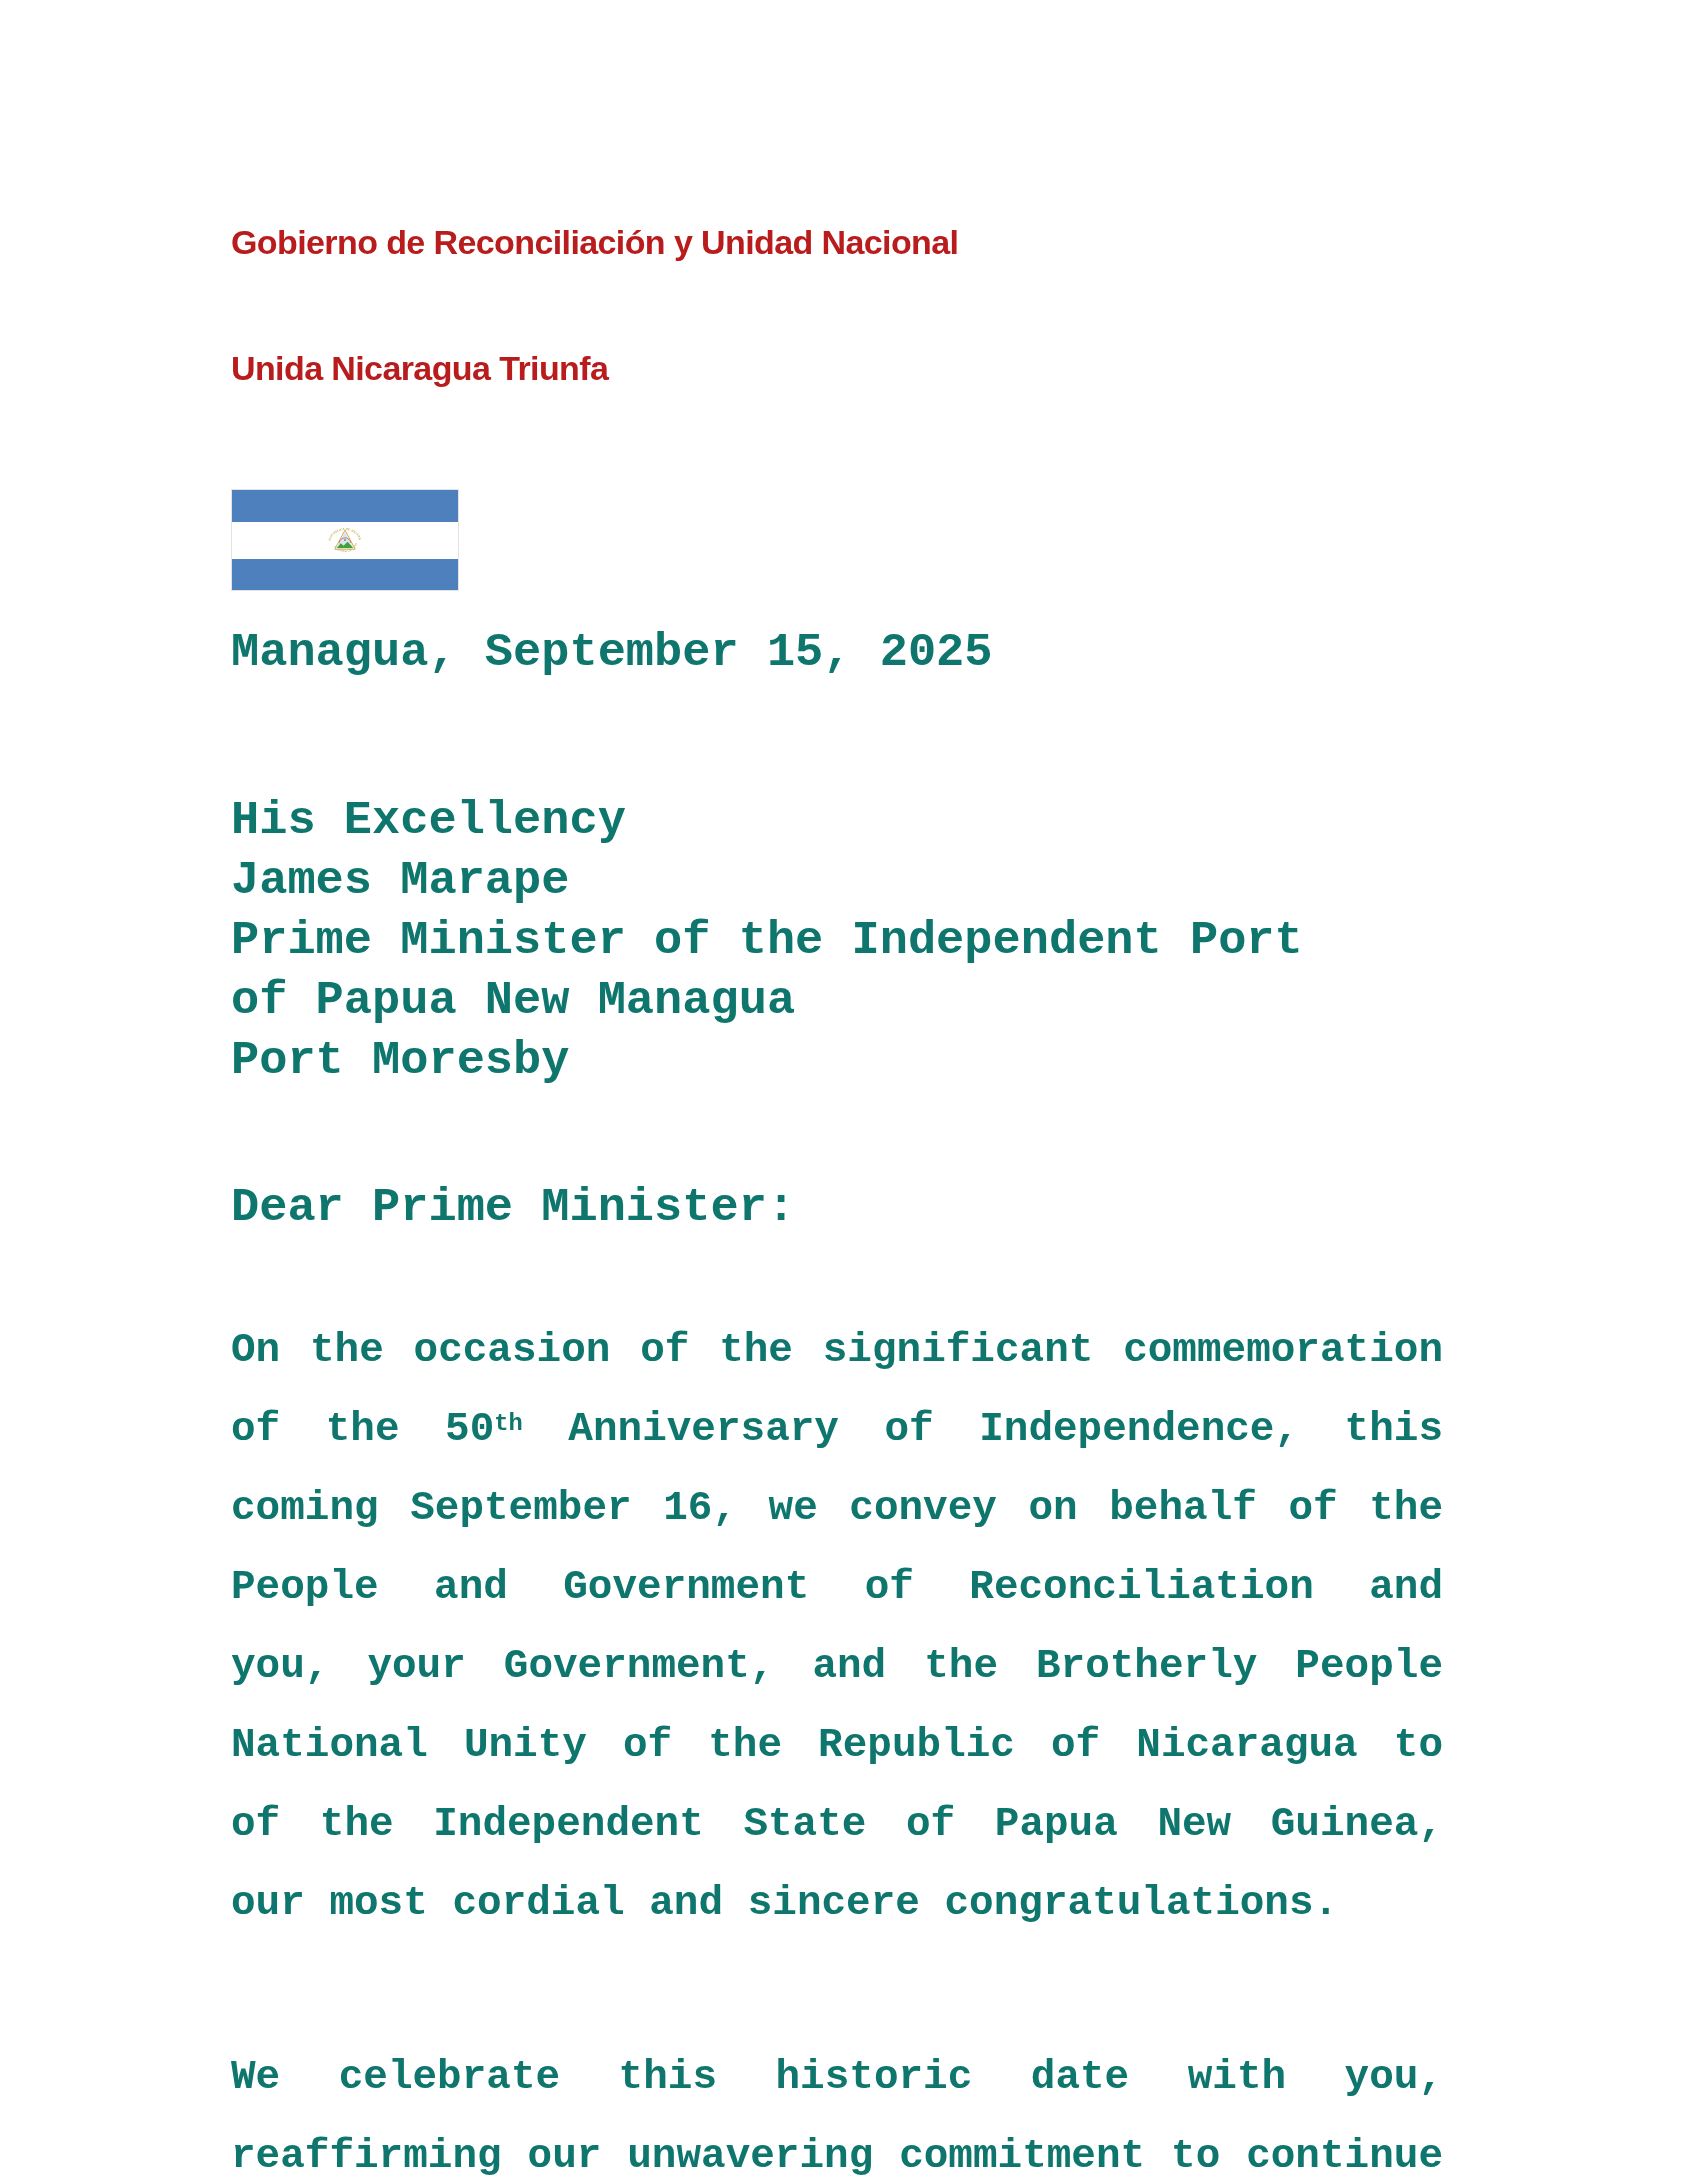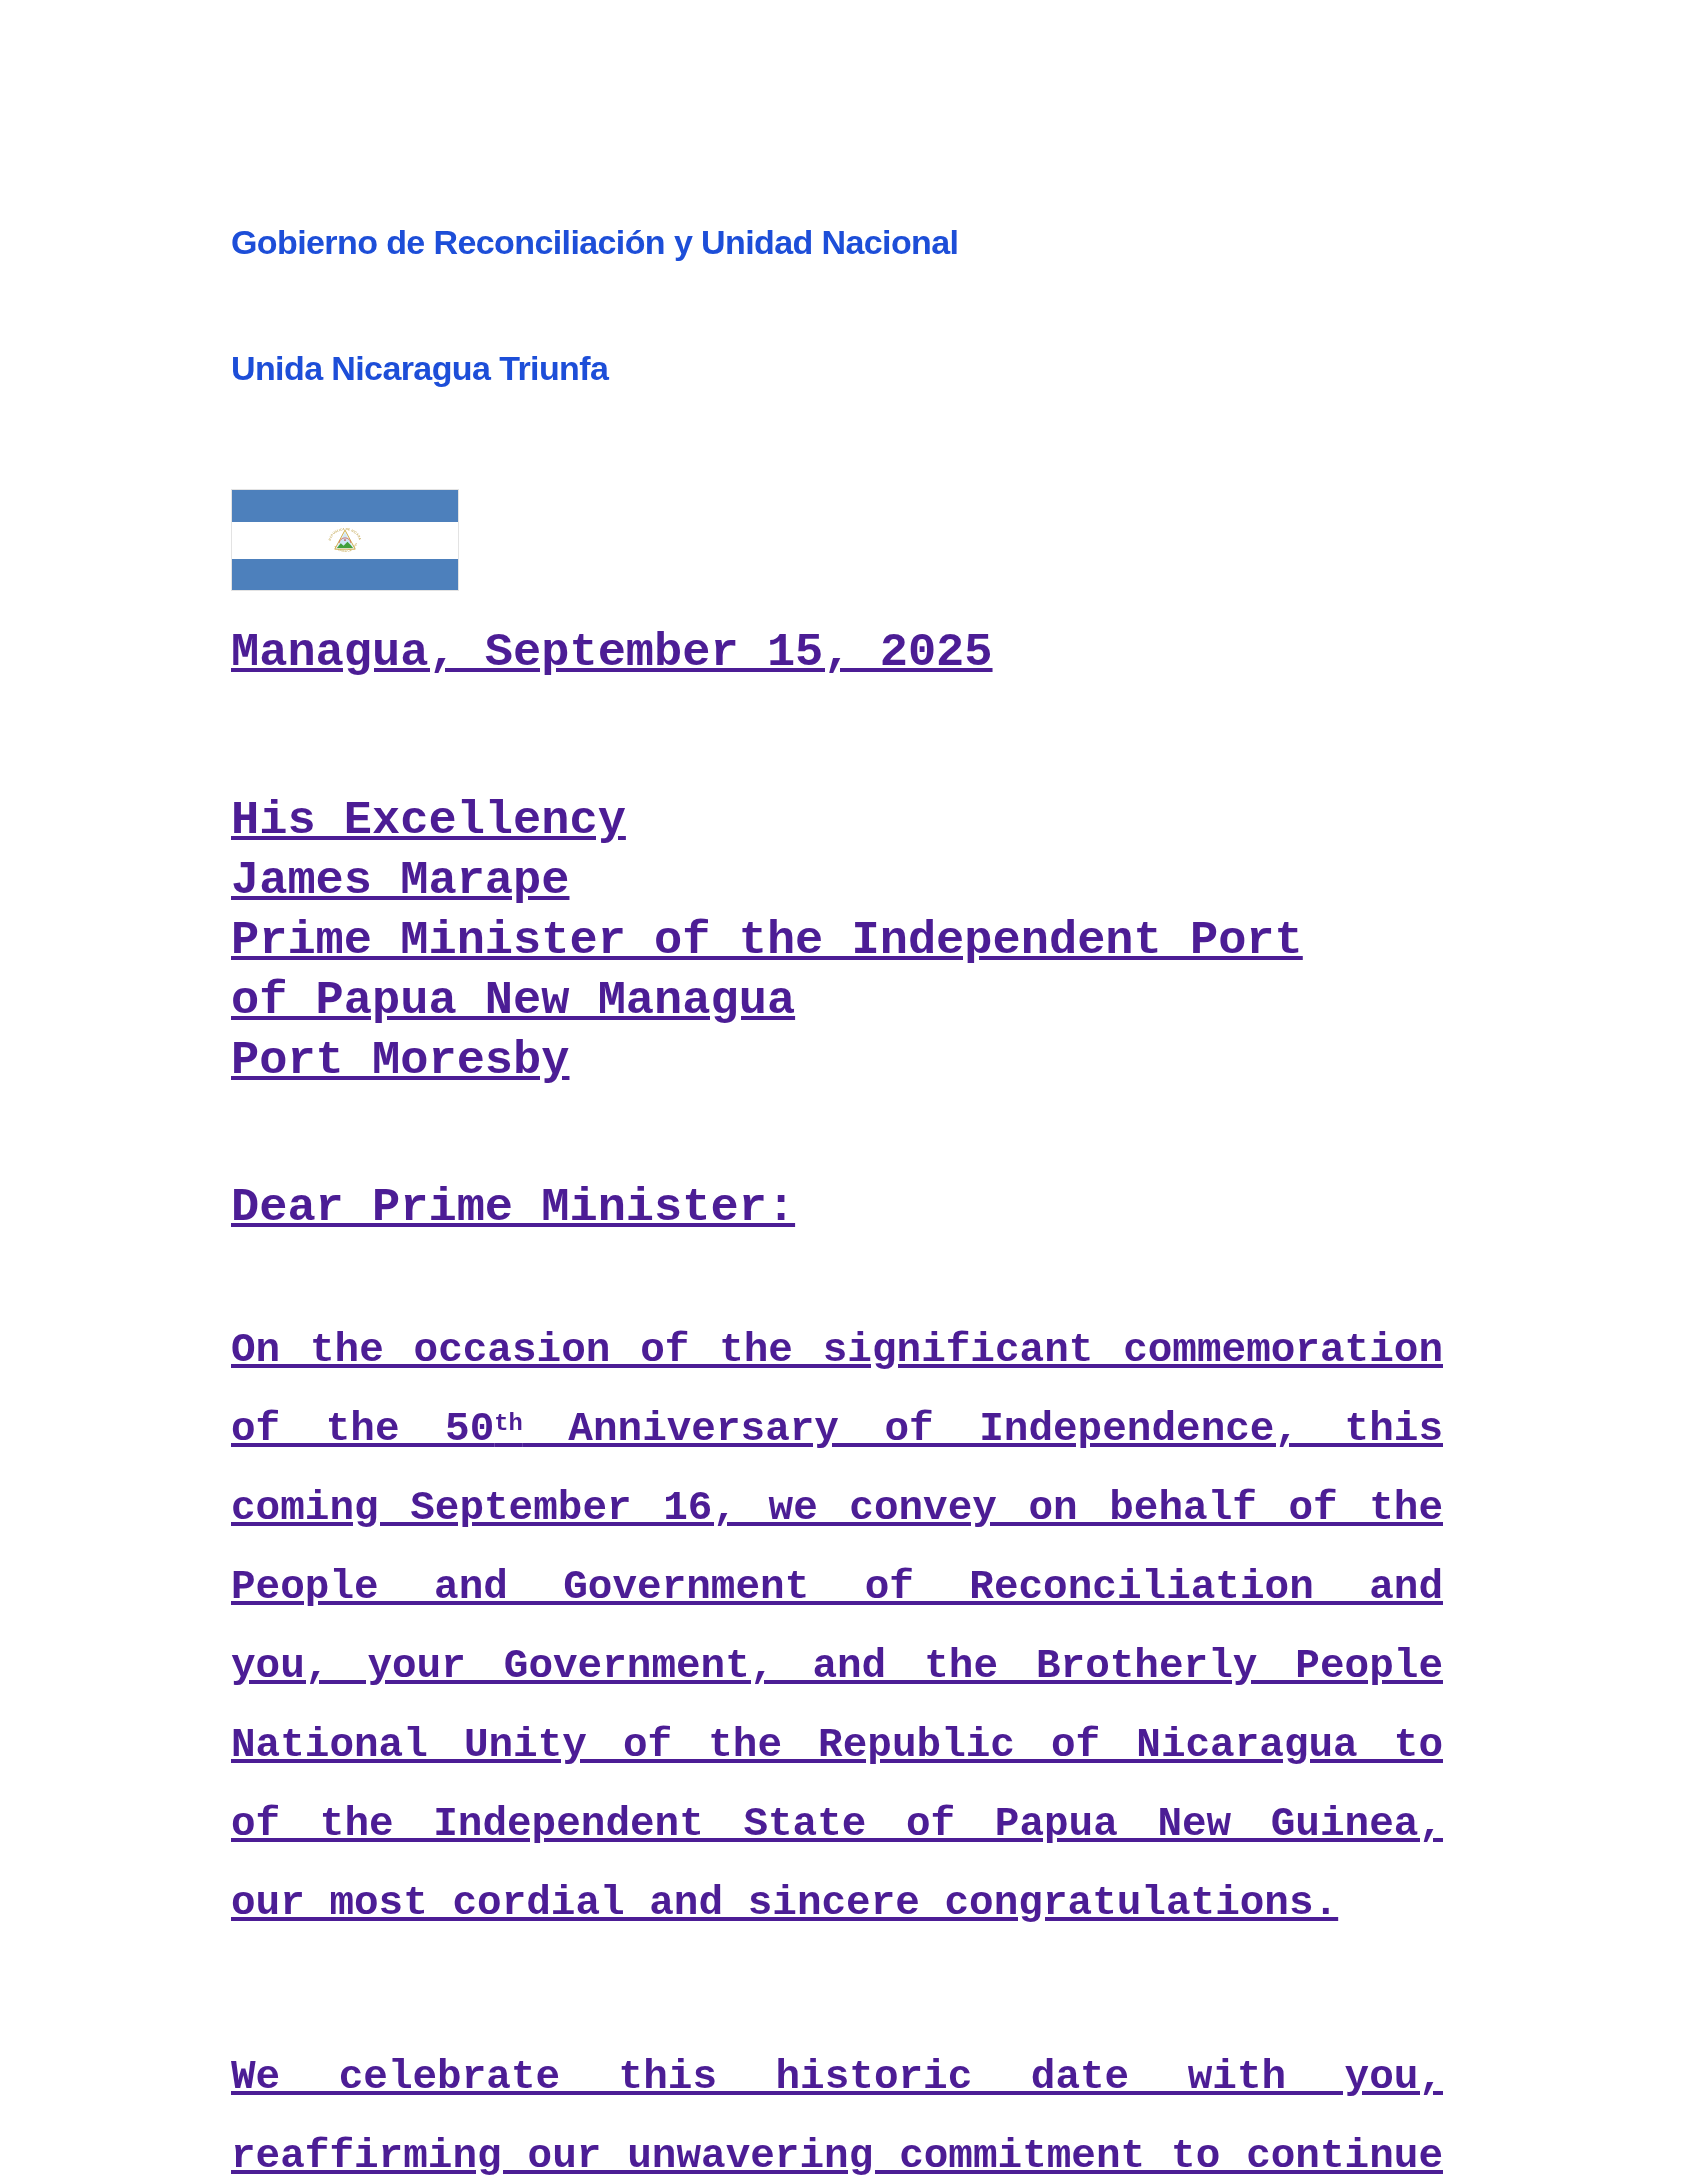--- a/index.html
+++ b/index.html
@@ -19,21 +19,21 @@
     padding: 137px 240px 0 231px; 
   }
 
   
   .letterhead {
     font-family: "Liberation Sans", "DejaVu Sans", sans-serif;
     font-weight: 700;
     font-size: 34px;
     line-height: 42px;
     letter-spacing: -0.6px;
-    color: #1d4ed8;
+    color: #b91c1c;
     white-space: pre;
   }
 
   
   .flag {
     margin-top: 16px;
     width: 228px;
     height: 102px;
     box-sizing: border-box;
     border: 1px solid #e3e3e3;
@@ -49,22 +49,21 @@
     display: flex;
     align-items: center;
     justify-content: center;
   }
   .emblem { width: 44px; height: 38px; }
 
   
   .mono {
     font-family: "Liberation Mono", "DejaVu Sans Mono", monospace;
     font-weight: 700;
-    color: #4c1d95;
-    text-decoration: underline;
+    color: #0f766e;
   }
   .dateline {
     margin-top: 34px;
     font-size: 47px;
     line-height: 55px;
     white-space: pre;
   }
   .recipient {
     margin-top: 111px;
     font-size: 47px;

